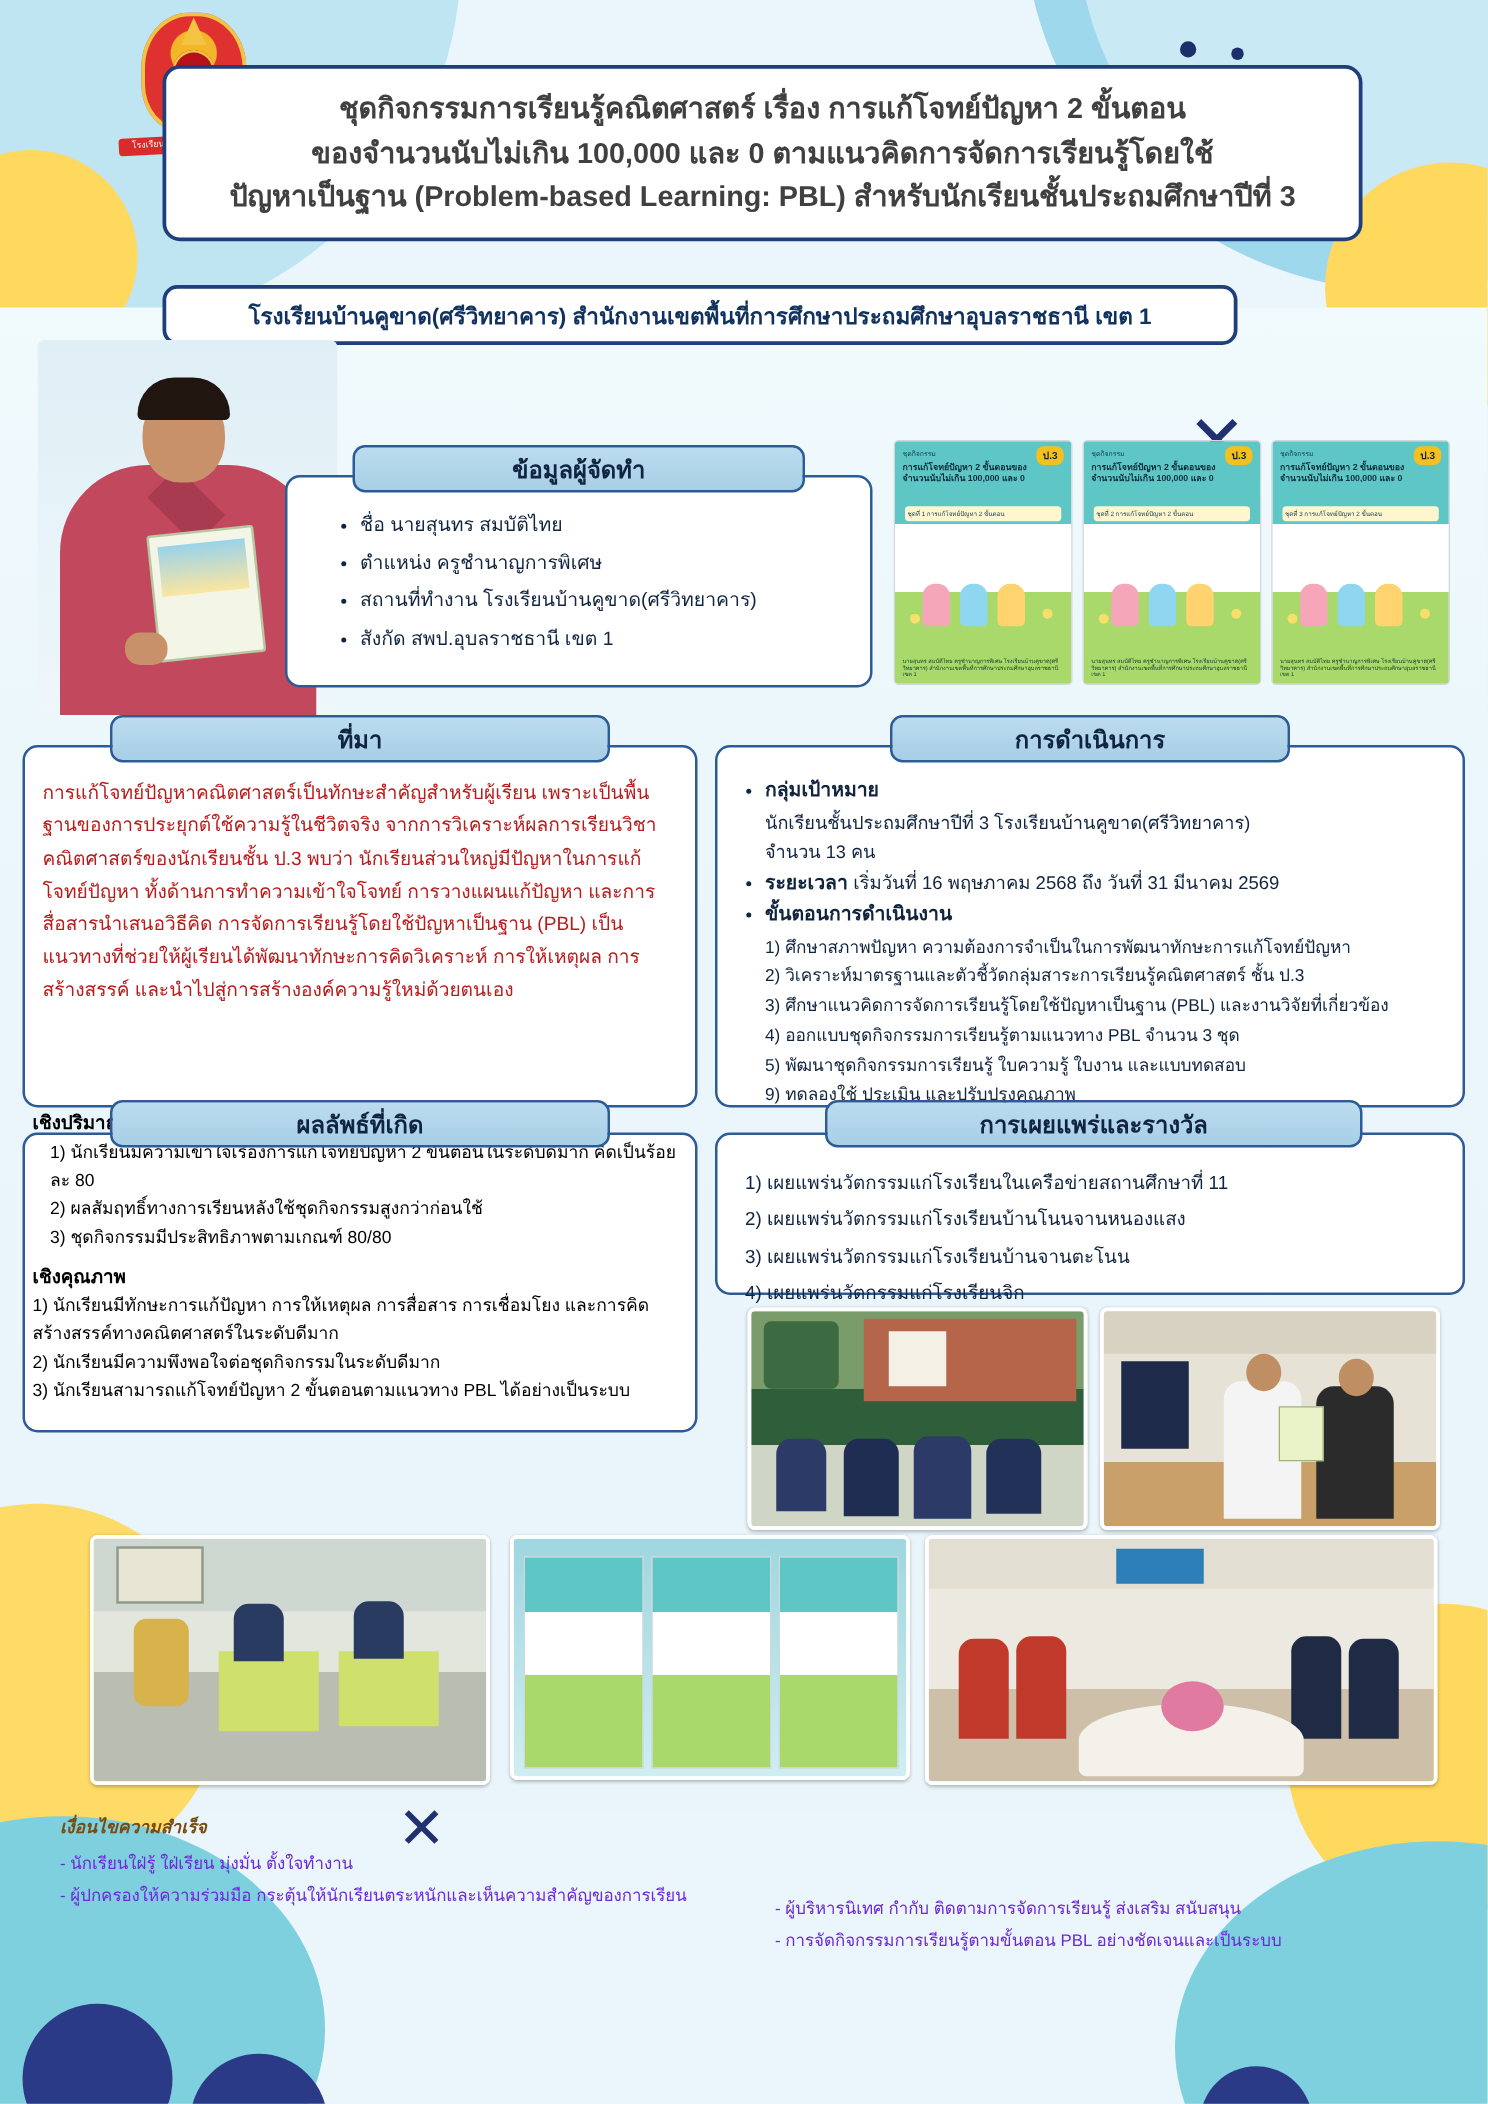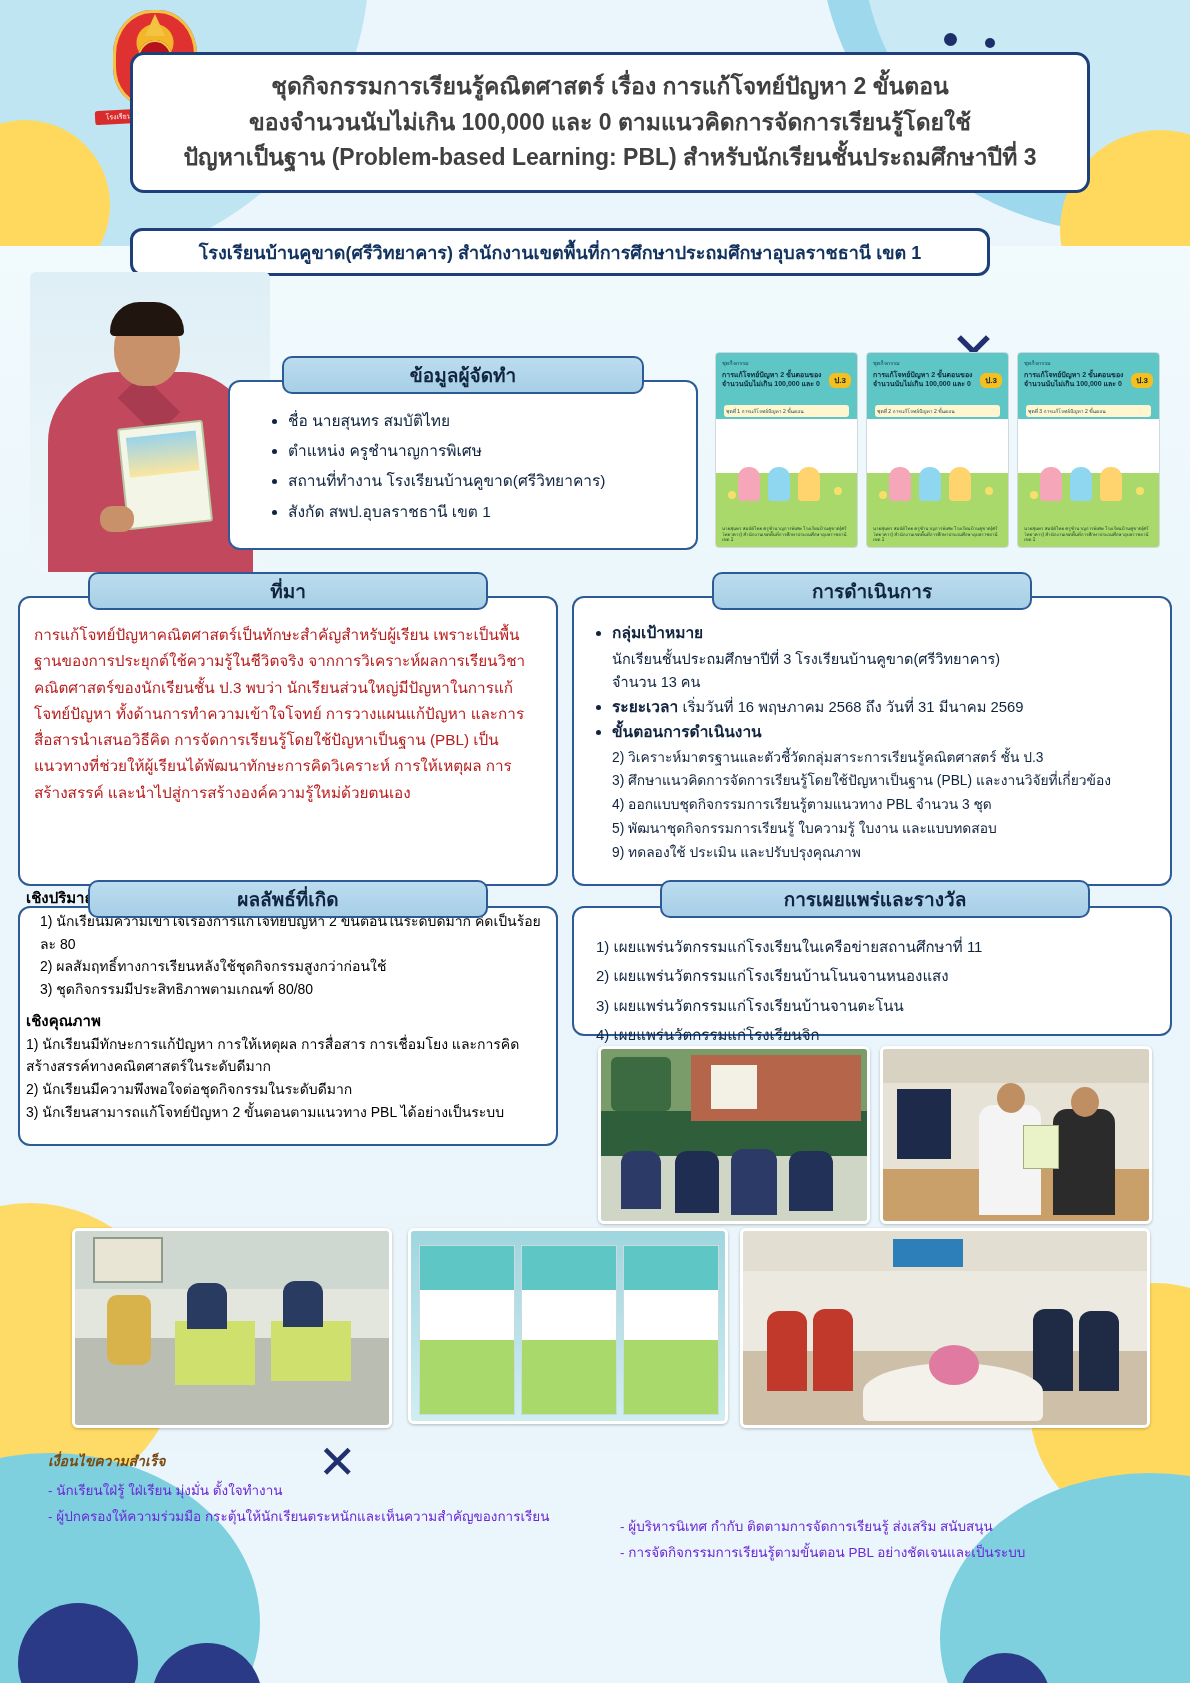--- a/index.html
+++ b/index.html
@@ -167,21 +167,21 @@
   .body-text { font-size:15.3px; color:#b91c1c; line-height:1.72; }
 
   
   .covers { position:absolute; left:715px; top:352px; width:450px; height:200px; display:flex; gap:8px; }
   .cover {
     width:143px; height:196px; border-radius:4px; overflow:hidden;
     background:linear-gradient(#5fc6c6 0 34%, #fff 34% 62%, #a9d86b 62% 100%);
     border:1px solid #cfd8dc; position:relative;
   }
   .cover .badge {
-    position:absolute; right:6px; top:20px; background:#f4c020; color:#123;
+    position:absolute; right:6px; top:4px; background:#f4c020; color:#123;
     font-size:8px; font-weight:700; padding:1px 5px; border-radius:6px;
   }
   .cover .t1 { position:absolute; left:6px; top:6px; font-size:5.5px; color:#0b3b4a; }
   .cover .t2 { position:absolute; left:6px; right:6px; top:18px; font-size:7px; color:#0b2b3a; font-weight:700; line-height:1.25; }
   .cover .t3 { position:absolute; left:8px; right:8px; top:52px; font-size:5px; color:#10404a; background:#fff6d0; padding:2px; border-radius:3px; }
   .cover .kids { position:absolute; left:0; right:0; bottom:46px; height:56px; }
   .cover .kid { position:absolute; bottom:0; width:22px; height:34px; border-radius:10px 10px 4px 4px; }
   .cover .foot { position:absolute; left:6px; right:6px; bottom:4px; font-size:4.5px; color:#0c3a2a; line-height:1.25; }
   .cover .flower { position:absolute; width:8px; height:8px; border-radius:50%; background:#f7e06a; }
 
@@ -334,20 +334,21 @@
           <div>จำนวน 13 คน</div>
         </div>
       </li>
       <li style="line-height:1.6;">
         <span class="sec-title">ระยะเวลา</span>
         <span style="font-size:14.8px;">เริ่มวันที่ 16 พฤษภาคม 2568 ถึง วันที่ 31 มีนาคม 2569</span>
       </li>
       <li style="line-height:1.7;">
         <span class="sec-title">ขั้นตอนการดำเนินงาน</span>
         <div style="font-size:13.8px; line-height:1.72;">
+          <div>1) ศึกษาสภาพปัญหา ความต้องการจำเป็นในการพัฒนาทักษะการแก้โจทย์ปัญหา</div>
           <div>2) วิเคราะห์มาตรฐานและตัวชี้วัดกลุ่มสาระการเรียนรู้คณิตศาสตร์ ชั้น ป.3</div>
           <div>3) ศึกษาแนวคิดการจัดการเรียนรู้โดยใช้ปัญหาเป็นฐาน (PBL) และงานวิจัยที่เกี่ยวข้อง</div>
           <div>4) ออกแบบชุดกิจกรรมการเรียนรู้ตามแนวทาง PBL จำนวน 3 ชุด</div>
           <div>5) พัฒนาชุดกิจกรรมการเรียนรู้ ใบความรู้ ใบงาน และแบบทดสอบ</div>
           <div>9) ทดลองใช้ ประเมิน และปรับปรุงคุณภาพ</div>
         </div>
       </li>
     </ul>
   </div>
 

